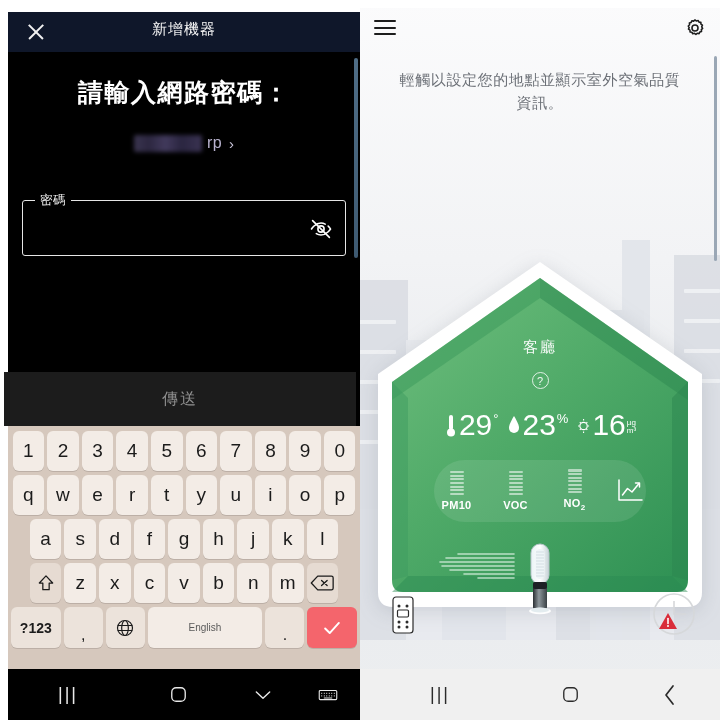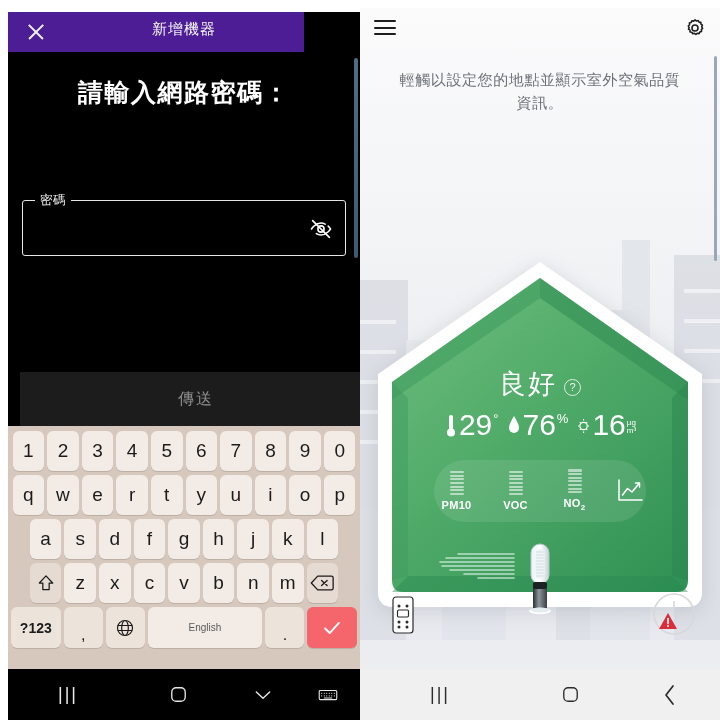--- a/index.html
+++ b/index.html
@@ -21,22 +21,22 @@
   }
   .left-white-edge {
     position: absolute; left: 0; top: 0; width: 8px; height: 720px;
     background: #ffffff;
   }
   .lp-topstrip {
     position: absolute; left: 8px; top: 0; width: 352px; height: 12px;
     background: #ffffff;
   }
   .lp-header {
-    position: absolute; left: 8px; top: 12px; width: 296px; height: 40px;
-    background: #4c1d95;
+    position: absolute; left: 8px; top: 12px; width: 352px; height: 40px;
+    background: #0f172a;
   }
   .close-icon {
     position: absolute; left: 16px; top: 8px; width: 24px; height: 24px;
     cursor: pointer;
   }
   .close-icon::before, .close-icon::after {
     content: ""; position: absolute; left: 2px; top: 11px;
     width: 20px; height: 1.6px; background: #f2f2f2;
   }
   .close-icon::before { transform: rotate(45deg); }
@@ -98,21 +98,21 @@
     position: absolute; left: 18px; top: 232px;
     display: flex; align-items: center; gap: 16px; cursor: pointer;
   }
   .checkbox {
     width: 20px; height: 20px; border: 1.6px solid #c9c9c9; border-radius: 1px;
     background: transparent;
   }
   .nopw-label { color: #ffffff; font-size: 17px; letter-spacing: 1px; }
 
   .send-bar {
-    position: absolute; left: 20px; top: 372px; width: 352px; height: 54px;
+    position: absolute; left: 4px; top: 372px; width: 352px; height: 54px;
     background: #1c1c1c;
     display: flex; align-items: center; justify-content: center;
     cursor: pointer;
   }
   .send-bar span { color: #8f8f8f; font-size: 16px; letter-spacing: 2px; }
 
   
   .lp-scroll {
     position: absolute; right: 2px; top: 58px;
     width: 4px; height: 200px; border-radius: 2px;
@@ -280,20 +280,25 @@
     <div class="lp-topstrip"></div>
 
     <div class="lp-header">
       <div class="close-icon"></div>
       <div class="lp-title">新增機器</div>
     </div>
 
     <div class="lp-body">
       <div class="lp-heading">請輸入網路密碼：</div>
 
+      <div class="ssid-row">
+        <span class="ssid-blur"></span>
+        <span class="ssid-text">rp</span>
+        <span class="ssid-chev">›</span>
+      </div>
 
       <div class="pw-field">
         <div class="pw-legend">密碼</div>
         <input class="pw-input" type="password" placeholder="" style="">
         <svg class="eye-off-icon" viewBox="0 0 24 24" fill="none" stroke="#ffffff" stroke-width="1.6" stroke-linecap="round">
           <path d="M2.5 12s3.6-6 9.5-6c1.6 0 3 .45 4.2 1.1"></path>
           <path d="M19.2 9.1c1.4 1.2 2.3 2.9 2.3 2.9s-3.6 6-9.5 6c-1.8 0-3.4-.55-4.7-1.35"></path>
           <circle cx="12" cy="12" r="3.1"></circle>
           <path d="M3.6 3.6l16.8 16.8"></path>
         </svg>
@@ -488,40 +493,40 @@
           <path d="M14 120 L30 136 L30 314 L14 318 Z" fill="#3d9c5f" opacity=".5"></path>
           <path d="M310 120 L294 136 L294 314 L310 318 Z" fill="#2c8650" opacity=".5"></path>
 
           <path d="M30 314 L294 314 L310 330 L14 330 Z" fill="#2b8a51" opacity=".45"></path>
 
           <path d="M0 330 Q0 345 15 345 L60 345 Q20 345 20 300 Z" fill="#ffffff" opacity="0"></path>
         </svg>
       </div>
 
       <div class="house-content">
+        <div class="room-name">客廳</div>
 
         <div class="aq-status">
-          <div class="txt">良好</div>
           <div class="q-icon">?</div>
         </div>
 
         <div class="metrics">
           <div class="metric">
             <svg class="m-ico" viewBox="0 0 14 26" fill="#ffffff">
               <rect x="5" y="2" width="4" height="15" rx="2"></rect>
               <circle cx="7" cy="19.5" r="4"></circle>
             </svg>
             <span class="val">29</span>
             <span class="unit">°</span>
           </div>
           <div class="metric" style="margin-left:6px;">
             <svg class="m-ico" viewBox="0 0 14 26" fill="#ffffff">
               <path d="M7 3 C10.5 9 12 12 12 15 a5 5 0 0 1 -10 0 C2 12 3.5 9 7 3 Z"></path>
             </svg>
-            <span class="val">76</span>
+            <span class="val">23</span>
             <span class="unit">%</span>
           </div>
           <div class="metric" style="margin-left:6px;">
             <svg class="m-ico" viewBox="0 0 16 26" fill="none" stroke="#ffffff" stroke-width="1.3">
               <circle cx="7.5" cy="13" r="4.2"></circle>
               <path d="M7.5 6.6v-1.6M7.5 21v-1.6M1.2 13h1.6M12.2 13h1.6M3.2 8.7l1.1 1.1M10.7 16.2l1.1 1.1M11.8 8.7l-1.1 1.1M4.3 16.2l-1.1 1.1"></path>
             </svg>
             <span class="val">16</span>
             <span class="unit small">
               <span>µg</span><br>

